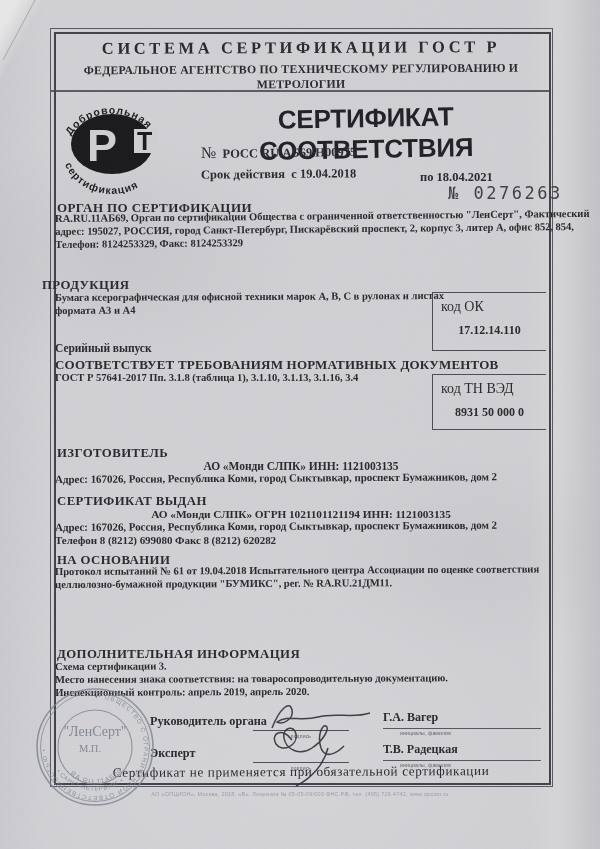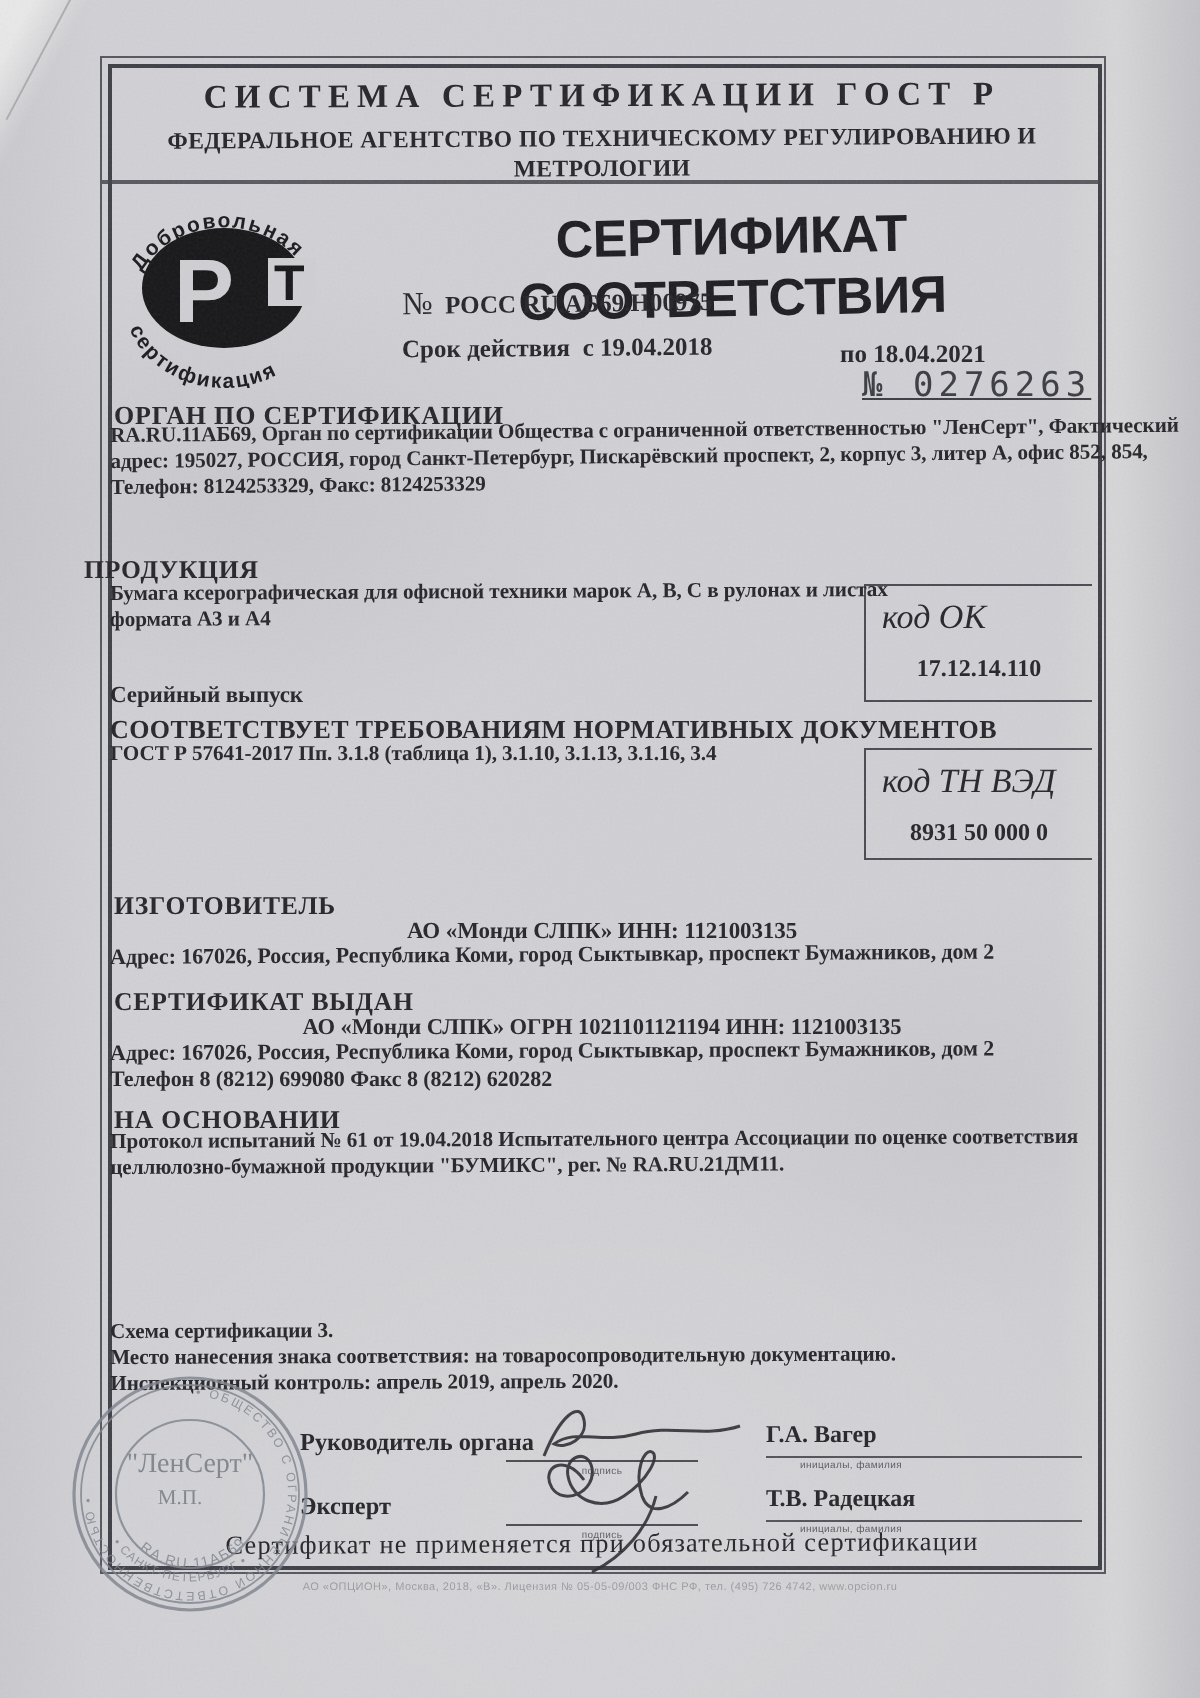--- a/index.html
+++ b/index.html
@@ -27,27 +27,27 @@
   .sys-title{left:70px;top:38px;width:462px;text-align:center;font-size:16.5px;font-weight:bold;
     letter-spacing:3.6px;transform:rotate(-.25deg);}
   .agency{left:56px;top:62px;width:490px;text-align:center;font-size:11.8px;font-weight:bold;
     letter-spacing:.2px;transform:rotate(-.35deg);}
   .doc-title{left:183px;top:103px;width:366px;text-align:center;font-size:26px;font-weight:bold;
     font-family:"Liberation Sans",sans-serif;letter-spacing:-.2px;transform:rotate(-1.1deg);color:#1d1d22;}
   .regnum{left:201px;top:143px;font-size:12.5px;transform:rotate(-.8deg);}
   .regnum .no{font-size:16px;}
   .validity{left:201px;top:167px;font-size:12.5px;font-weight:bold;transform:rotate(-.5deg);}
   .validity-to{left:420px;top:170px;font-size:12.5px;font-weight:bold;}
-  .blank-no{left:431px;top:183px;font-family:"DejaVu Sans Mono",monospace;font-size:17px;
-    letter-spacing:2.5px;color:#3c3c44;text-decoration:underline;}
+  .blank-no{left:448px;top:183px;font-family:"DejaVu Sans Mono",monospace;font-size:17px;
+    letter-spacing:2.5px;color:#3c3c44;}
   .sec-title{font-size:13px;font-weight:bold;letter-spacing:.4px;}
   .body-txt{font-size:10.6px;font-weight:bold;line-height:13px;letter-spacing:-.05px;white-space:nowrap;}
   .code-box{position:absolute;left:432px;width:113px;border-top:1.4px solid #4a4a52;
     border-left:1.4px solid #4a4a52;border-bottom:1.4px solid #4a4a52;}
-  .code-box .lbl{font-size:17px;margin:6px 0 0 8px;font-style:italic;}
+  .code-box .lbl{font-size:14px;margin:6px 0 0 8px;}
   .code-box .val{font-size:12px;font-weight:bold;text-align:center;margin-top:8px;}
   .caption{font-size:5px;color:#5c5c64;letter-spacing:.2px;font-family:"Liberation Sans",sans-serif;}
   .sig-line{position:absolute;border-bottom:1.1px solid #4c4c54;}
   .name-line{position:absolute;border-bottom:1.1px solid #53535b;font-size:12px;font-weight:bold;}
   .note{left:95px;top:764px;width:412px;text-align:center;font-size:13.2px;letter-spacing:.6px;
     transform:rotate(-.3deg);}
   .imprint{left:0;top:791px;width:600px;text-align:center;font-size:5.5px;color:#8e8e95;
     font-family:"Liberation Sans",sans-serif;letter-spacing:.25px;opacity:.8;}
   .stamp{position:absolute;left:26px;top:684px;width:138px;height:128px;opacity:.82;z-index:5;}
   .logo{position:absolute;left:50px;top:92px;width:130px;height:102px;}
@@ -133,20 +133,21 @@
   <div class="t body-txt pre txtlayer" style="left:55px;top:508px;width:492px;text-align:center;font-size:11.3px;">АО «Монди СЛПК» ОГРН 1021101121194   ИНН: 1121003135</div>
   <div class="t body-txt txtlayer" style="left:55px;top:521px;font-size:11px;transform:rotate(-.3deg);transform-origin:left top;">Адрес: 167026, Россия, Республика Коми, город Сыктывкар, проспект Бумажников, дом 2</div>
   <div class="t body-txt pre txtlayer" style="left:55px;top:534px;font-size:11px;">Телефон 8 (8212) 699080    Факс 8 (8212) 620282</div>
 
   <div class="t sec-title txtlayer" style="left:57px;top:553px;font-size:12.8px;">НА ОСНОВАНИИ</div>
   <div class="t body-txt txtlayer" style="left:55px;top:565px;transform:rotate(-.3deg);transform-origin:left top;">
     <div>Протокол испытаний № 61 от 19.04.2018 Испытательного центра Ассоциации по оценке соответствия</div>
     <div>целлюлозно-бумажной продукции  "БУМИКС", рег. № RA.RU.21ДМ11.</div>
   </div>
 
+  <div class="t sec-title txtlayer" style="left:57px;top:647px;font-size:12.8px;">ДОПОЛНИТЕЛЬНАЯ ИНФОРМАЦИЯ</div>
   <div class="t body-txt txtlayer" style="left:55px;top:660px;line-height:13.2px;transform:rotate(-.25deg);transform-origin:left top;">
     <div>Схема сертификации 3.</div>
     <div>Место нанесения знака соответствия: на товаросопроводительную документацию.</div>
     <div>Инспекционный контроль: апрель 2019, апрель 2020.</div>
   </div>
 
   <svg class="stamp" viewBox="0 0 138 128">
     <defs>
       <path id="stampRing" d="M 69 14 a 49 49 0 1 1 -0.05 0"></path>
       <path id="stampReg" d="M 38 84 A 38 38 0 0 0 100 84"></path>

